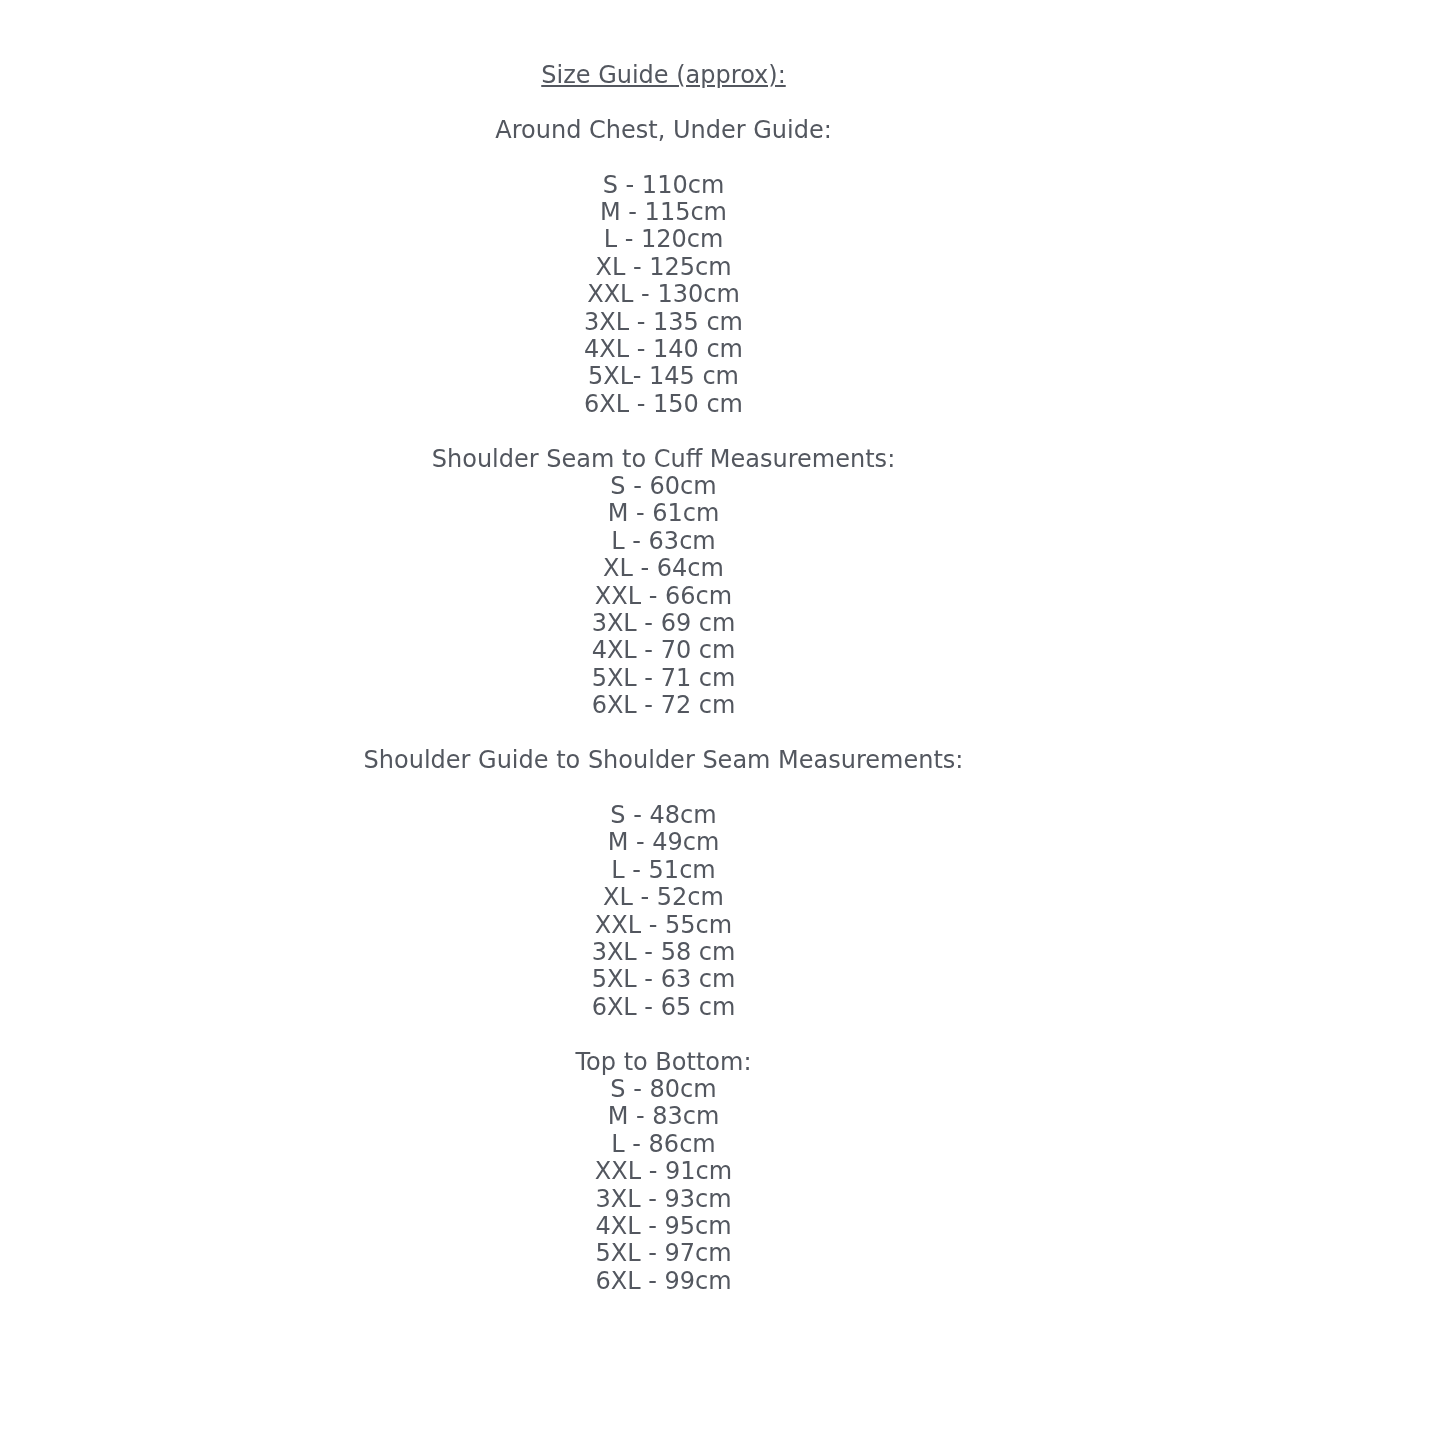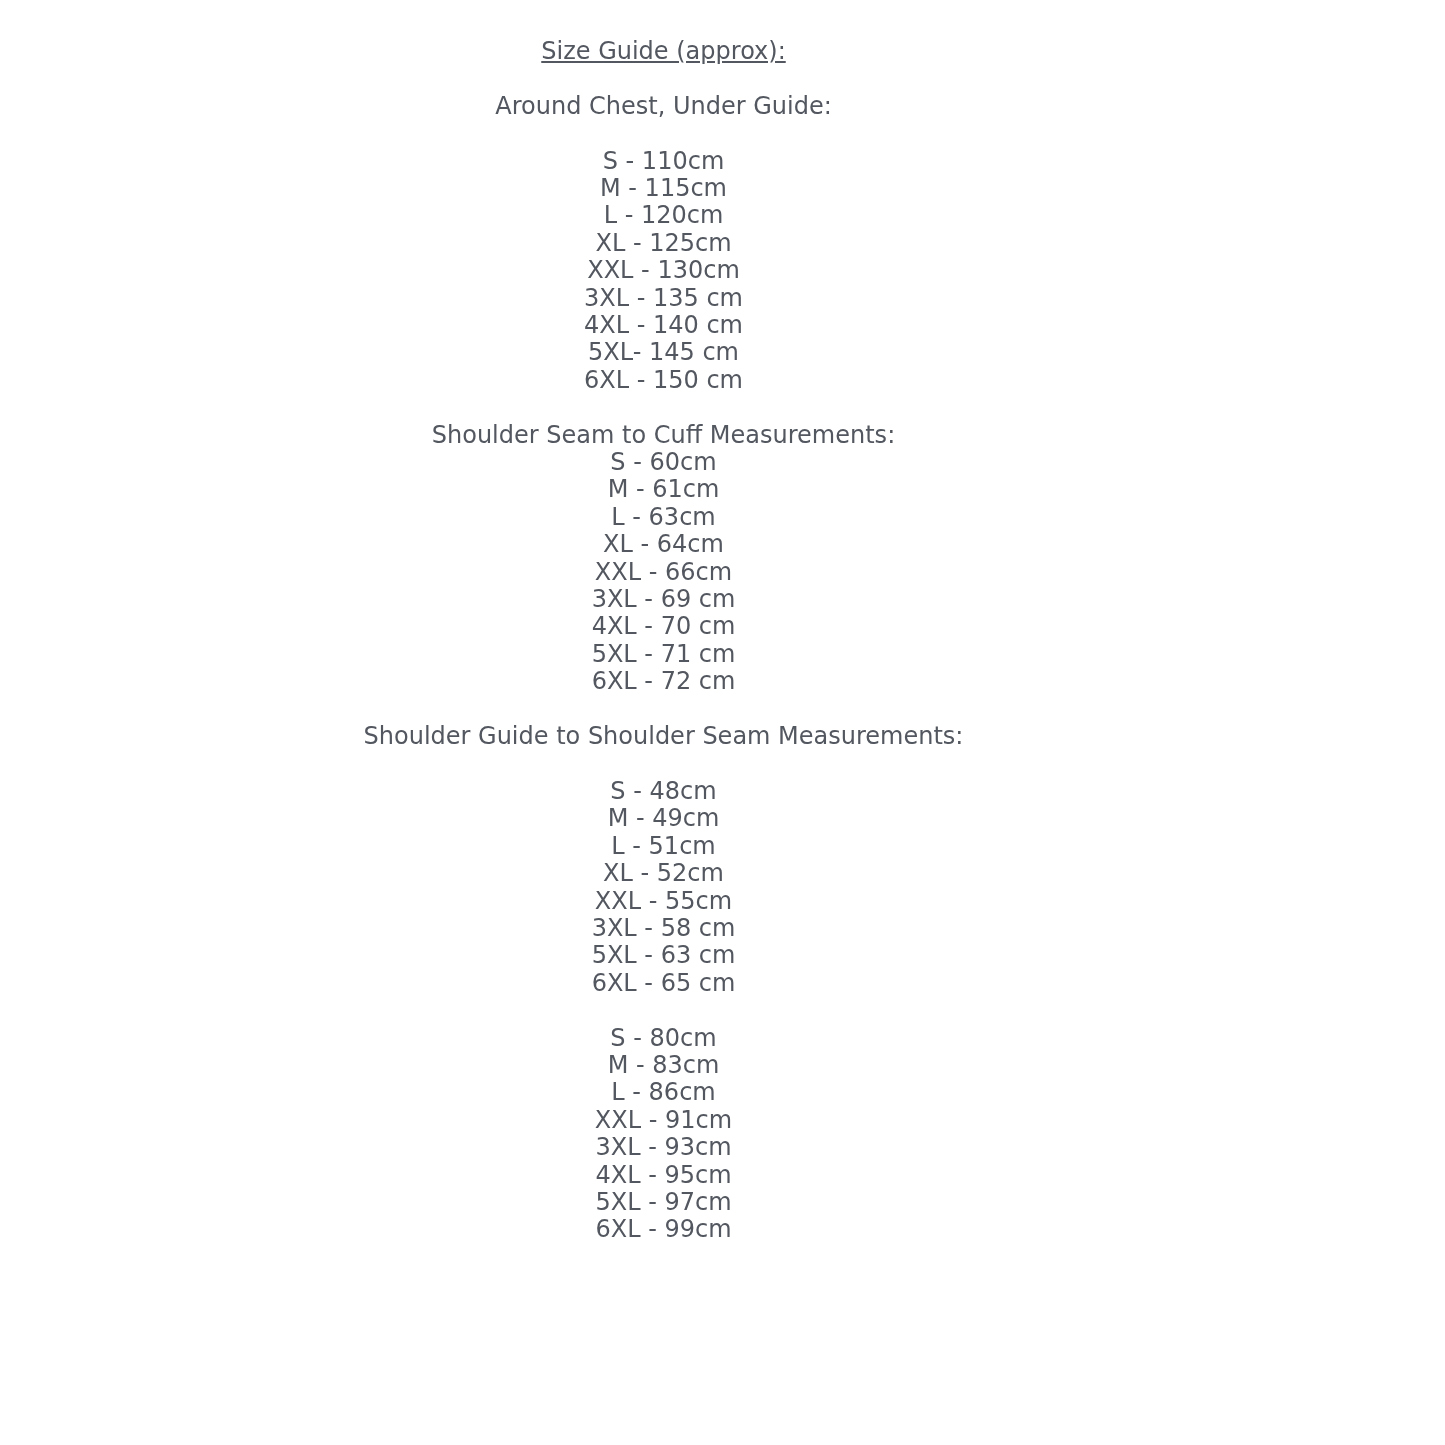--- a/index.html
+++ b/index.html
@@ -9,21 +9,21 @@
   body {
     width: 1445px;
     height: 1445px;
     background: #ffffff;
     overflow: hidden;
     font-family: "DejaVu Sans", "Liberation Sans", sans-serif;
   }
   .doc {
     box-sizing: border-box;
     width: 1261px;
-    padding-top: 38px;
+    padding-top: 62px;
     padding-left: 66px; 
     text-align: center;
     color: #53575f;
     font-size: 24px;
     line-height: 27.4px;
   }
   .line {
     white-space: pre;
   }
   .title {
@@ -71,20 +71,21 @@
   <div class="line">S - 48cm</div>
   <div class="line">M - 49cm</div>
   <div class="line">L - 51cm</div>
   <div class="line">XL - 52cm</div>
   <div class="line">XXL - 55cm</div>
   <div class="line">3XL - 58 cm</div>
   <div class="line">5XL - 63 cm</div>
   <div class="line">6XL - 65 cm</div>
   <div class="blank"></div>
 
+  <div class="line heading">Top to Bottom:</div>
   <div class="line">S - 80cm</div>
   <div class="line">M - 83cm</div>
   <div class="line">L - 86cm</div>
   <div class="line">XXL - 91cm</div>
   <div class="line">3XL - 93cm</div>
   <div class="line">4XL - 95cm</div>
   <div class="line">5XL - 97cm</div>
   <div class="line">6XL - 99cm</div>
 
 </div>

